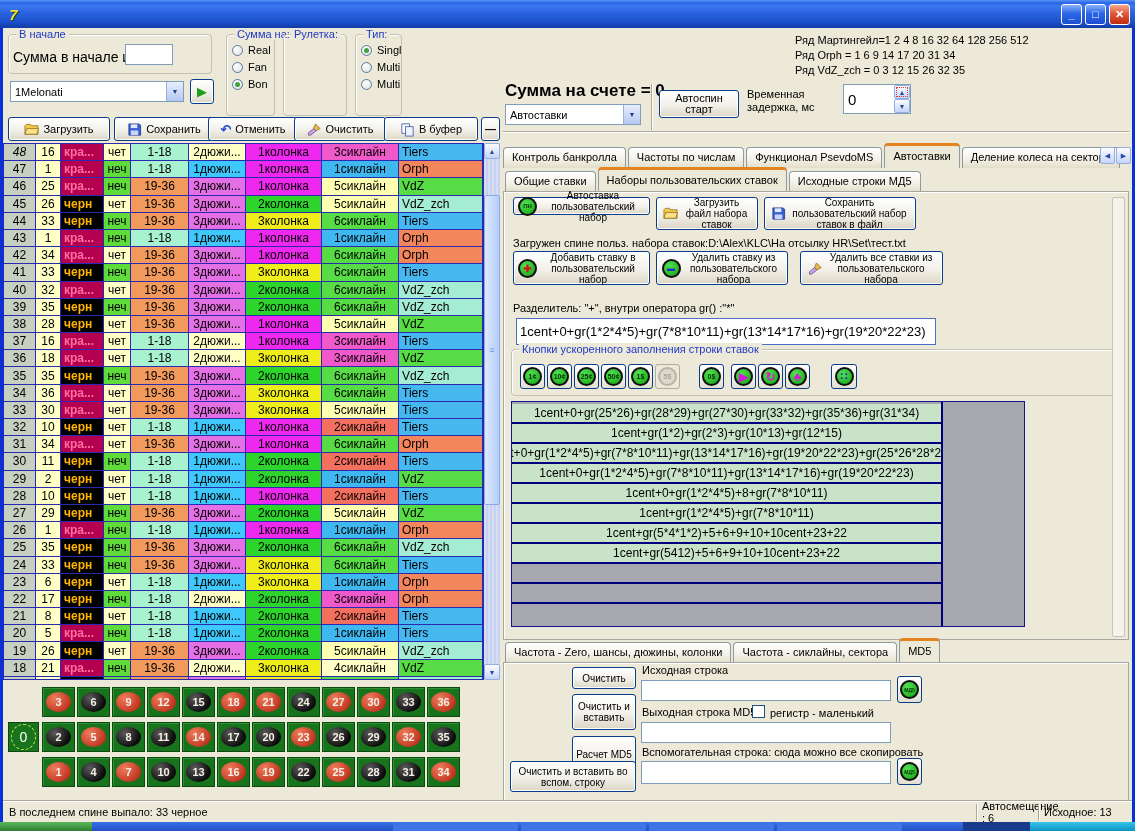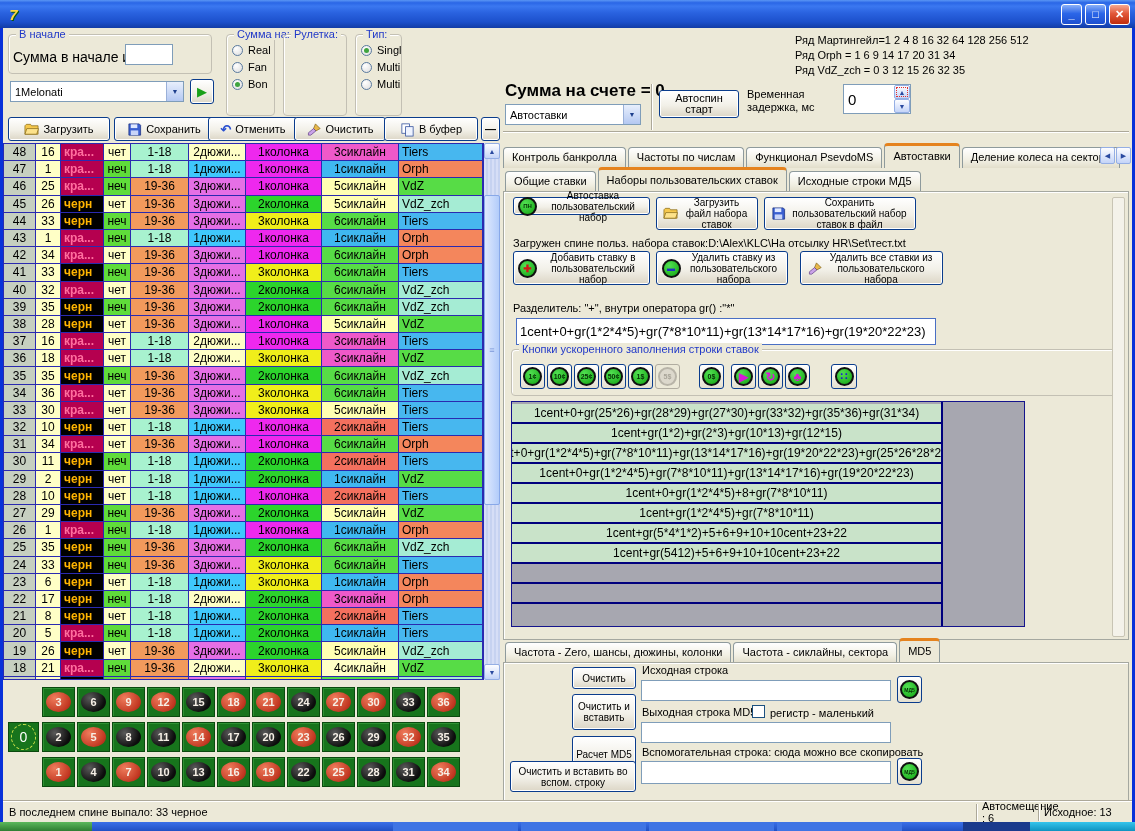--- a/index.html
+++ b/index.html
@@ -170,21 +170,21 @@
     <svg class="ic" viewBox="0 0 16 16">
         <rect x="2" y="2" width="8" height="10" fill="#fff" stroke="#2a4a9a" stroke-width="0.8"></rect>
         <rect x="6" y="5" width="8" height="10" fill="#eef3ff" stroke="#2a4a9a" stroke-width="0.8"></rect>
       </svg>
     <span>В буфер</span>
   </div>
   <div class="xp-btn" style="left:481px;top:117px;width:19px;height:24px;font-weight:bold">—</div>
 
   <div id="hist">
       <div class="hrow">
-        <div class="hc" style="background: rgb(198, 207, 192);">48</div>
+        <div class="hc" style="background: rgb(198, 207, 192); font-style: italic;">48</div>
         <div class="hc" style="background: rgb(255, 255, 198);">16</div>
         <div class="hc l" style="background: rgb(181, 0, 79); color: rgb(255, 111, 159); font-weight: bold;">кра...</div>
         <div class="hc" style="background: rgb(255, 255, 198);">чет</div>
         <div class="hc" style="background: rgb(168, 242, 207);">1-18</div>
         <div class="hc" style="background: rgb(255, 255, 198);">2дюжи...</div>
         <div class="hc" style="background: rgb(238, 40, 238);">1колонка</div>
         <div class="hc" style="background: rgb(239, 89, 201);">3сиклайн</div>
         <div class="hc l" style="background: rgb(71, 183, 239);">Tiers</div>
       </div>
       <div class="hrow">

